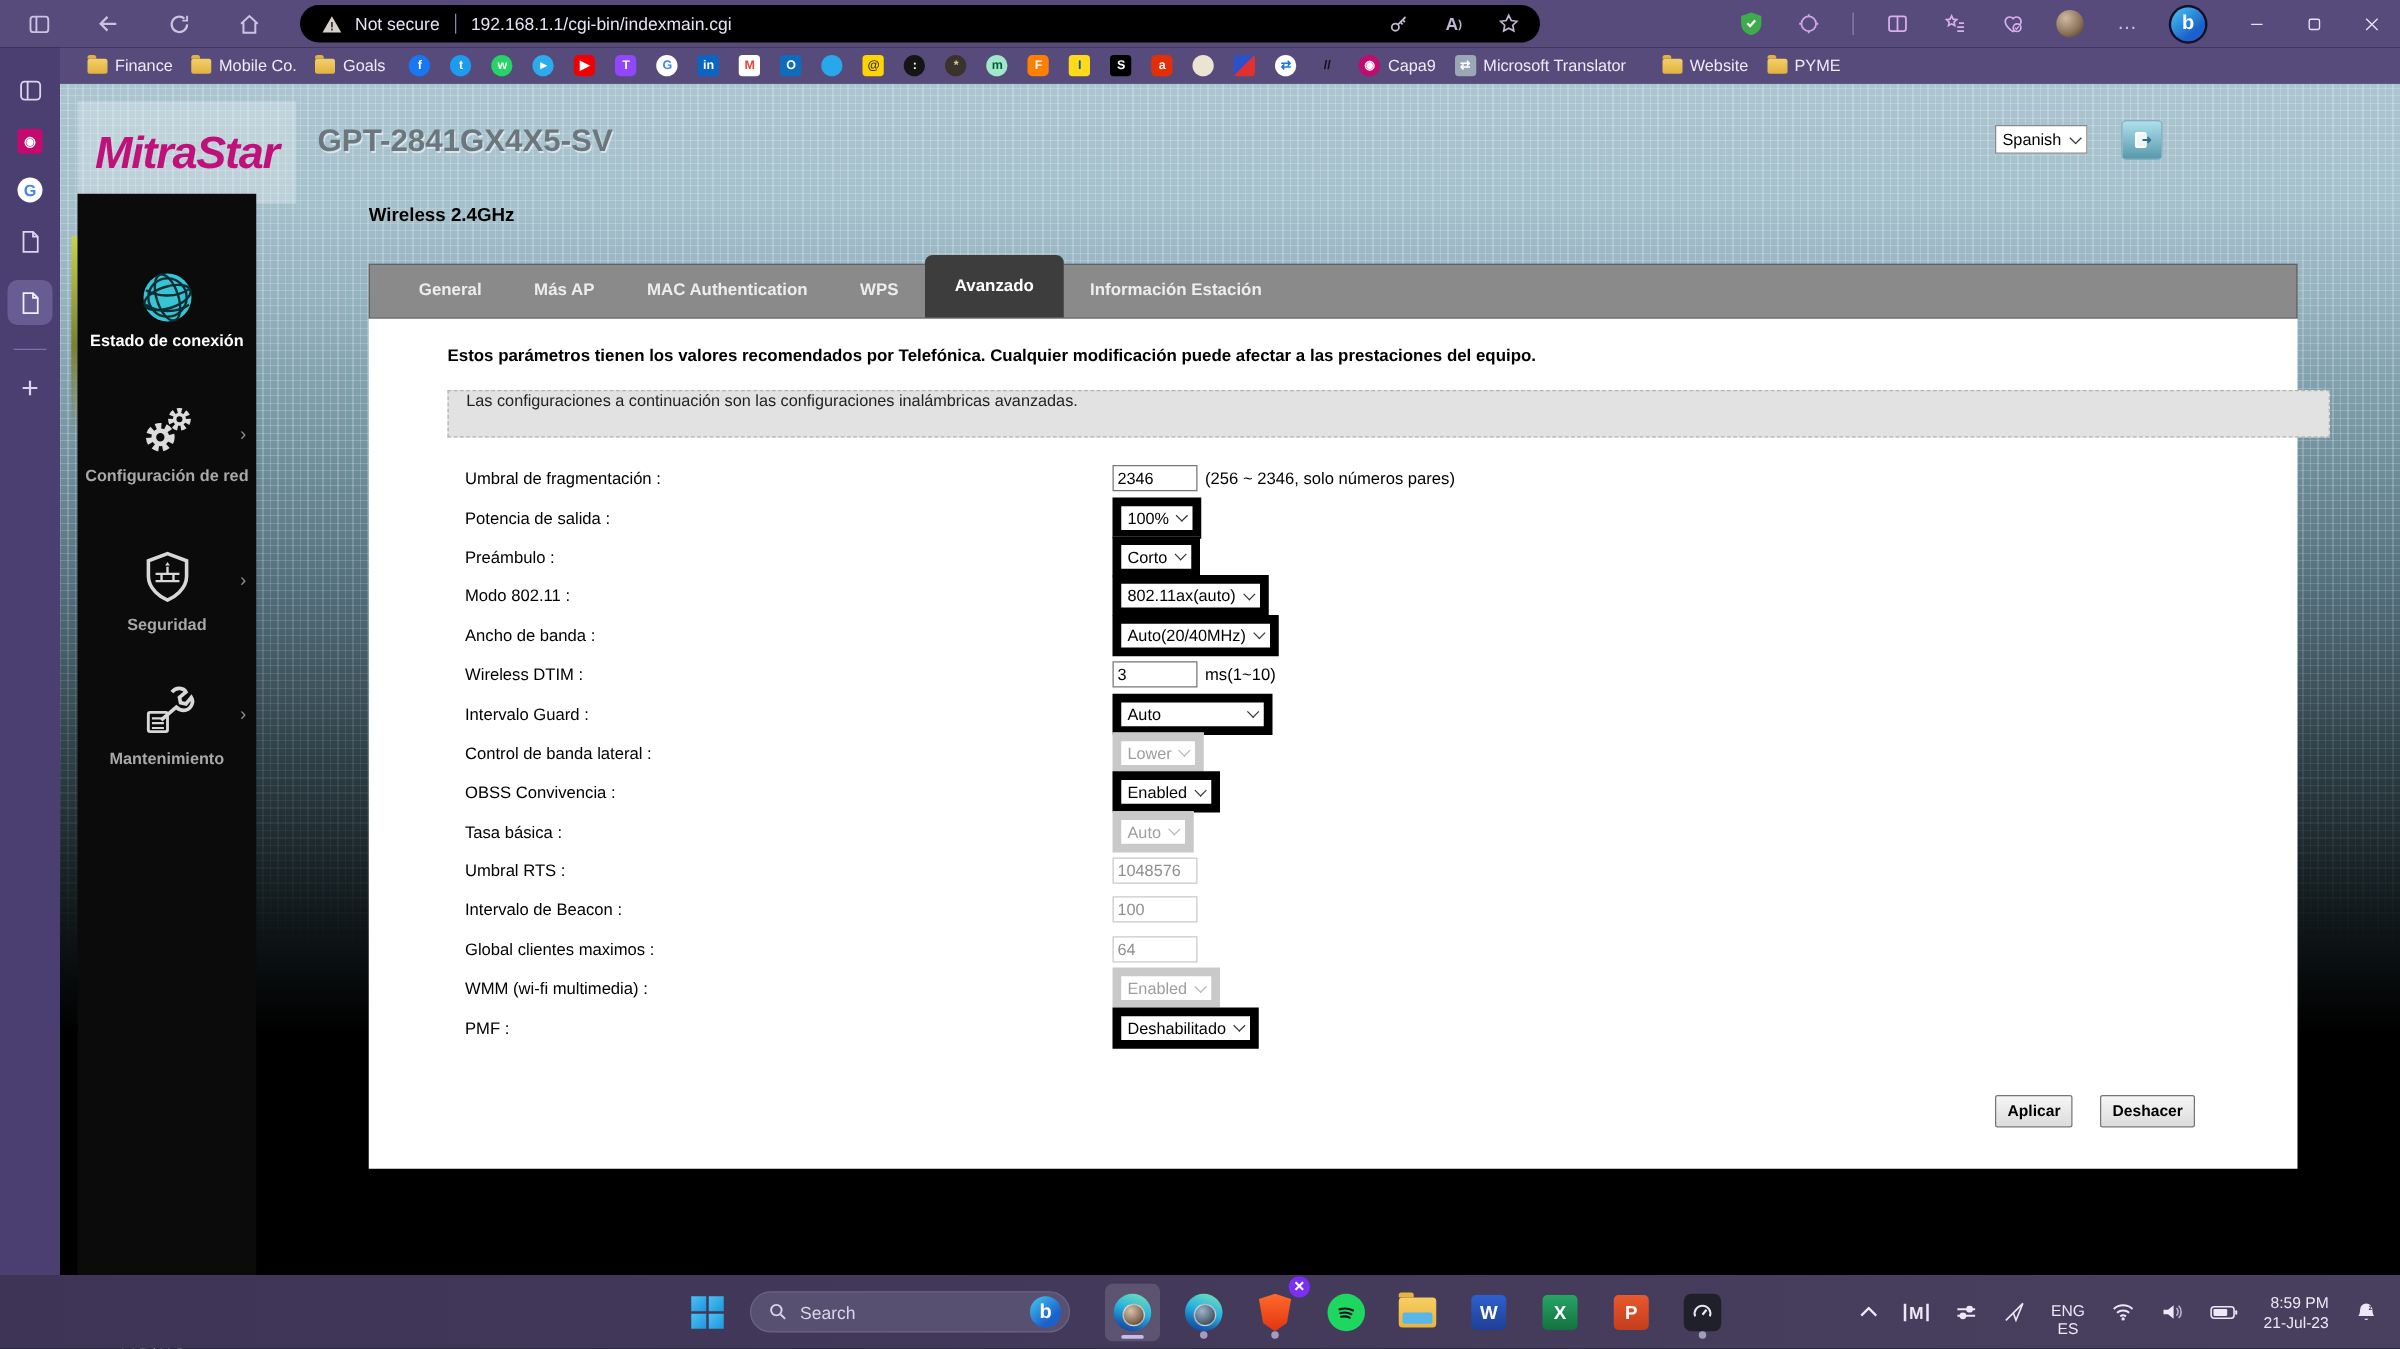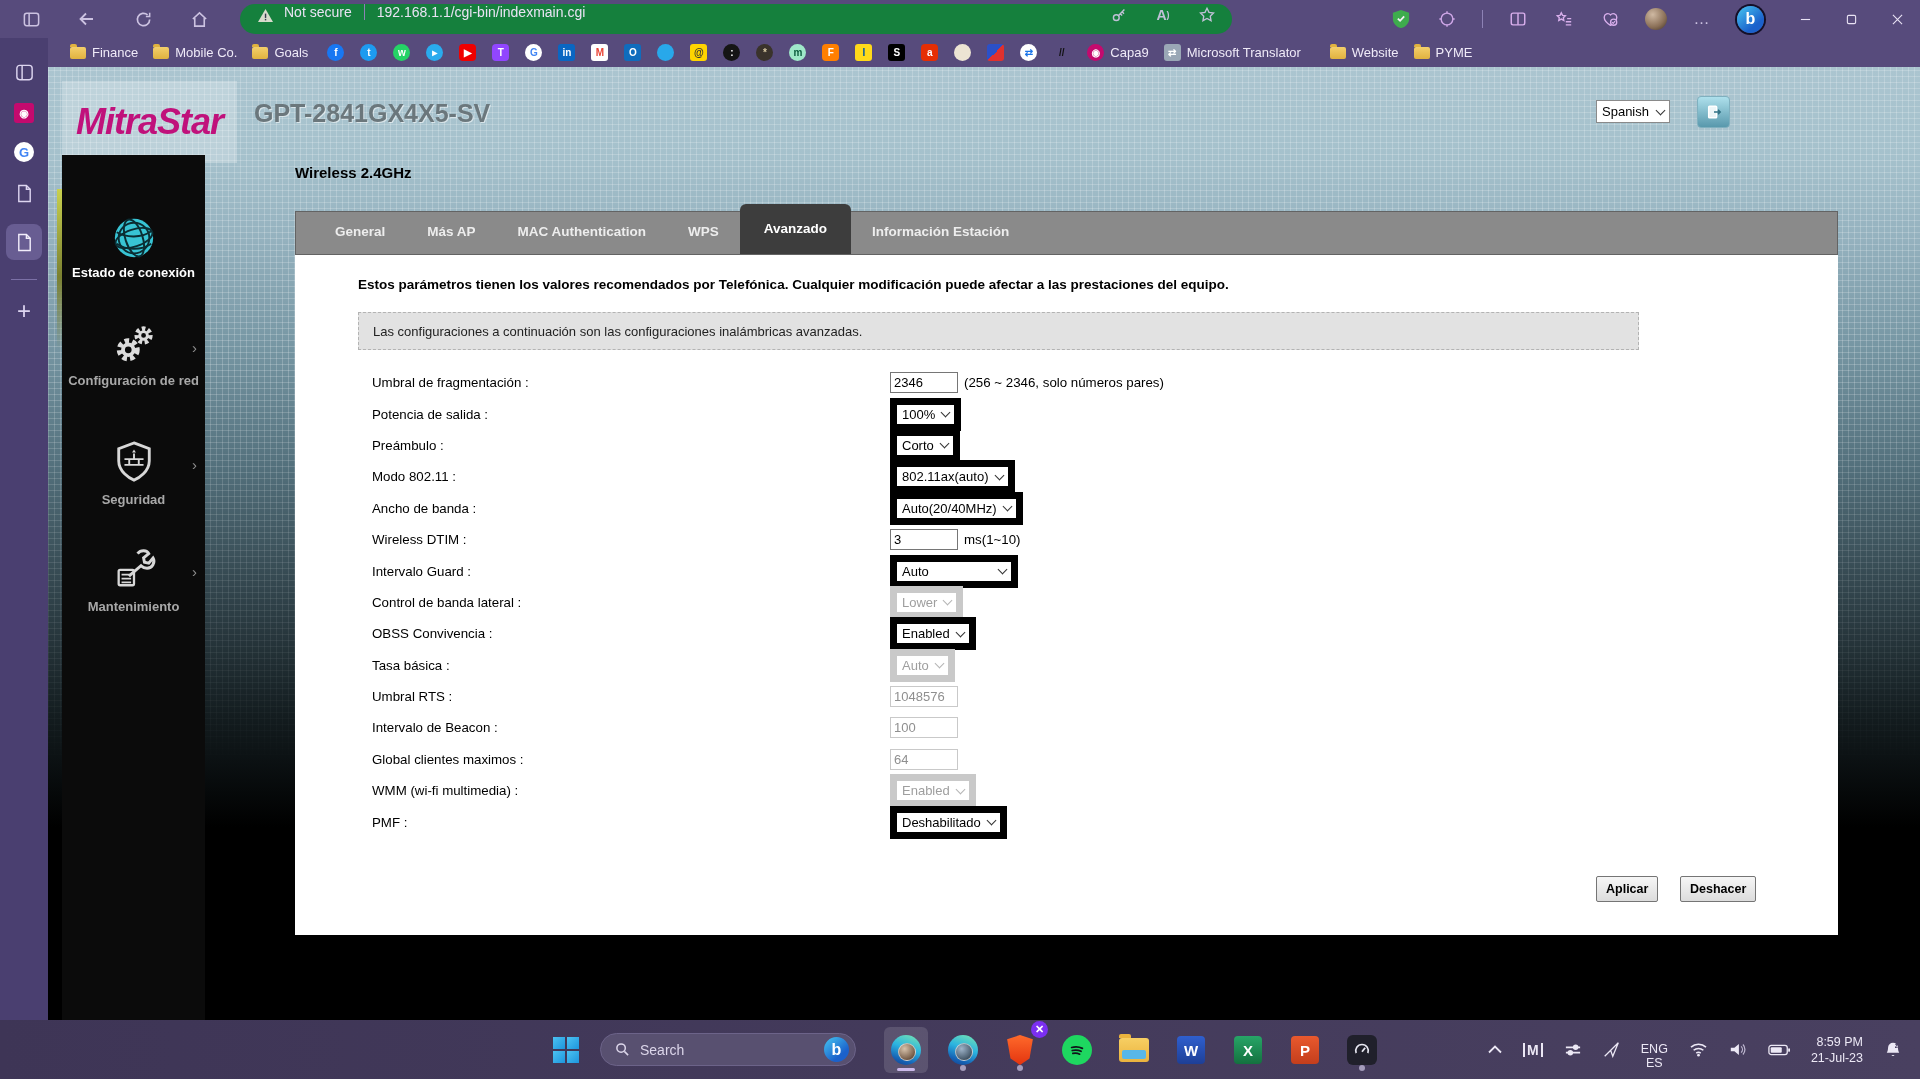--- a/index.html
+++ b/index.html
@@ -6,21 +6,21 @@
     font-family:"Liberation Sans",sans-serif;}
   #app{position:relative;width:1920px;height:1079px;}
   svg{display:block}
 
   
   #titlebar{position:absolute;left:0;top:0;width:1920px;height:38px;background:#574b7c;
     display:flex;align-items:center;color:#e9e3f4;}
   .tb-ic{width:22px;height:22px;display:flex;align-items:center;justify-content:center;opacity:.92}
   #tb-left{display:flex;align-items:center;gap:34px;margin-left:20px;}
   #urlpill{position:absolute;left:240px;top:4px;width:992px;height:30px;border-radius:15px;
-    background:#15803d;display:flex;align-items:flex-start;padding:0 14px;box-sizing:border-box;font-size:14px;}
+    background:#000000;display:flex;align-items:center;padding:0 14px;box-sizing:border-box;font-size:14px;}
   .pill-div{width:1px;height:16px;background:#8d82b5;margin:0 12px;}
   #pill-right{margin-left:auto;display:flex;align-items:center;gap:22px;}
   #tb-right{position:absolute;right:156px;top:0;height:38px;display:flex;align-items:center;gap:24px;}
   #winctl{position:absolute;right:0;top:0;height:38px;display:flex;}
   .wbtn{width:46px;height:38px;display:flex;align-items:center;justify-content:center;}
   .avatar{width:22px;height:22px;border-radius:50%;background:radial-gradient(circle at 35% 30%,#cfb9a2,#8a6f57 60%,#3c2f24);}
   .bingc{width:27px;height:27px;border-radius:50%;background:linear-gradient(140deg,#46c7f2,#1b61cb 70%);
     display:flex;align-items:center;justify-content:center;color:#fff;font-weight:bold;font-size:16px;
     box-shadow:0 0 0 2px #141028;}
 
@@ -64,22 +64,22 @@
   .rsarrow{position:absolute;right:8px;color:#8f8f8f;font-size:15px;}
 
   #pagetitle{position:absolute;left:247px;top:97px;font-weight:bold;font-size:15px;color:#000;}
   #tabbar{position:absolute;left:247px;top:144px;width:1543px;height:44px;background:#8a8a8a;
     border:1px solid #636363;box-sizing:border-box;display:flex;align-items:flex-end;padding-left:18px;}
   .tab{height:44px;line-height:44px;padding:0 21px;color:#ededed;font-weight:bold;font-size:13.5px;white-space:nowrap;}
   .tab.active{background:#3d3d3d;height:50px;line-height:50px;border-radius:6px 6px 0 0;color:#fff;padding:0 24px;}
 
   #panel{position:absolute;left:247px;top:188px;width:1543px;height:680px;background:#fff;}
   #intro{position:absolute;left:63px;top:22px;font-weight:bold;font-size:13.5px;color:#000;}
-  #notebar{position:absolute;left:63px;top:57px;width:1281px;height:38px;background:#e2e2e2;
-    border:1px dashed #b3b3b3;box-sizing:border-box;display:flex;align-items:center;padding-left:14px;font-size:13px;color:#222;}
+  #notebar{position:absolute;left:63px;top:57px;width:1506px;height:38px;background:#e2e2e2;
+    border:1px dashed #b3b3b3;box-sizing:border-box;display:flex;align-items:flex-start;padding-left:14px;font-size:13px;color:#222;}
   #rows{position:absolute;left:77px;top:112px;width:1400px;}
   .frow{height:31.4px;display:flex;align-items:center;}
   .flabel{width:518px;font-size:13.3px;color:#000;}
   .fin{width:60px;height:17px;border:1px solid #767676;font-size:13px;font-family:"Liberation Sans",sans-serif;padding:1px 3px;color:#000;}
   .fin.dis{border-color:#c9c9c9;color:#8f8f8f;}
   .fsel{display:inline-flex;align-items:center;gap:7px;border:7px solid #000000;background:#fff;
     height:19px;padding:0 5px;font-size:13px;color:#000;}
   .fsel .caret{width:6px;height:6px;border-right:1.6px solid #333;border-bottom:1.6px solid #333;
     transform:rotate(45deg);margin-top:-3px;}
   .fsel.dis{border-color:#c9c9c9;color:#9e9e9e;}

